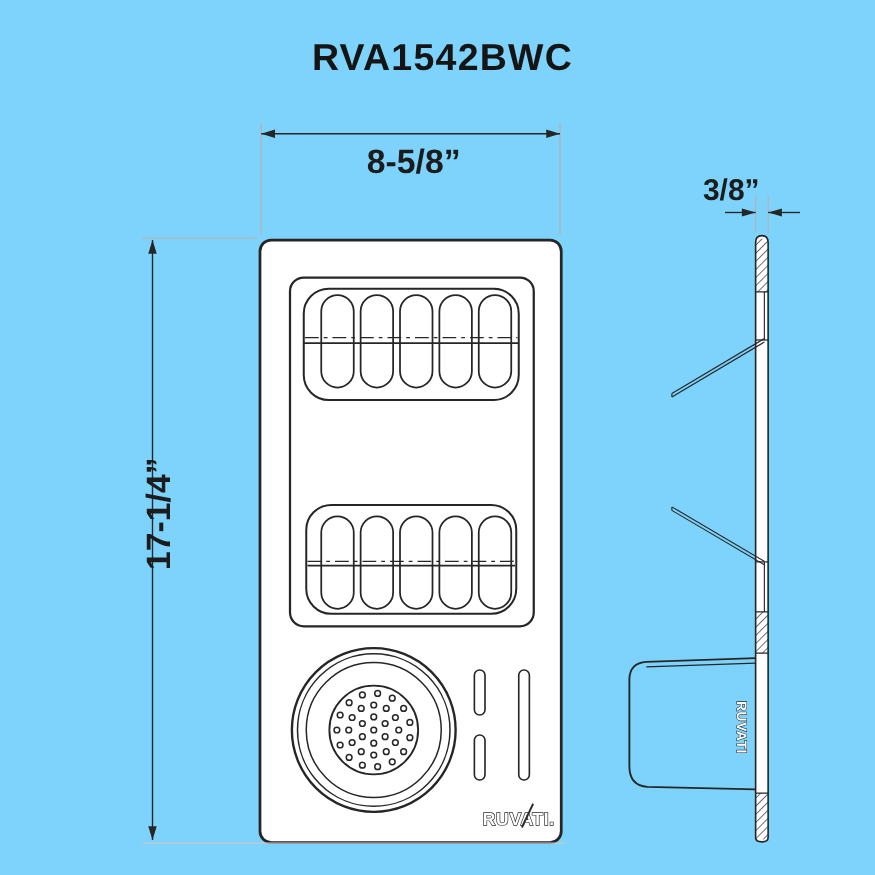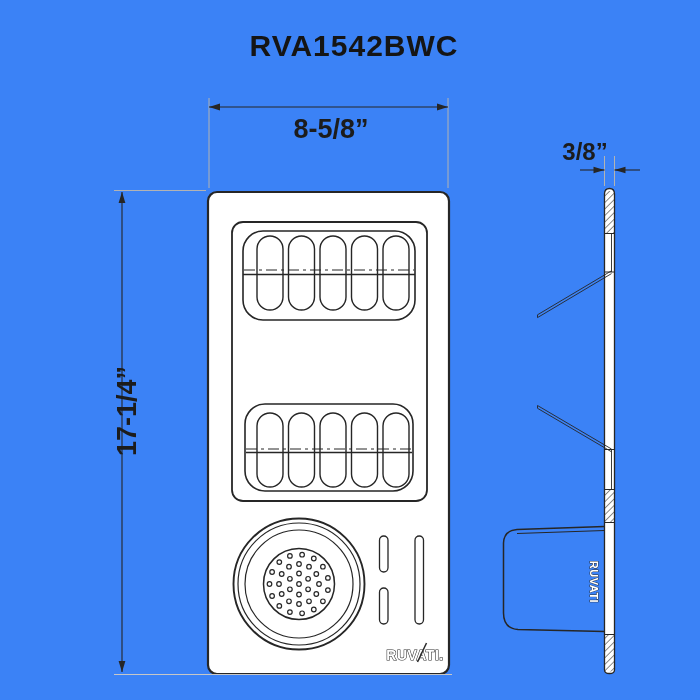--- a/index.html
+++ b/index.html
@@ -1,16 +1,16 @@
 <!DOCTYPE html>
 <html><head>
 <meta charset="utf-8">
 <style>
   html,body{margin:0;padding:0;background:#ffffff;}
-  .canvas{position:relative;width:700px;height:700px;background:#3b82f6;overflow:hidden;
+  .canvas{position:relative;width:700px;height:700px;background:#7dd3fc;overflow:hidden;
           font-family:"Liberation Sans",sans-serif;}
   svg{display:block;}
   text{font-family:"Liberation Sans","DejaVu Sans",sans-serif;}
   .dim-text{font-weight:bold;fill:#1c1c1c;}
   .title-text{font-weight:bold;fill:#151515;letter-spacing:1px;}
   .logo-text{font-weight:bold;fill:#ffffff;stroke:#2b2b2b;paint-order:stroke;letter-spacing:0.5px;}
 </style>
 </head>
 <body>
 

